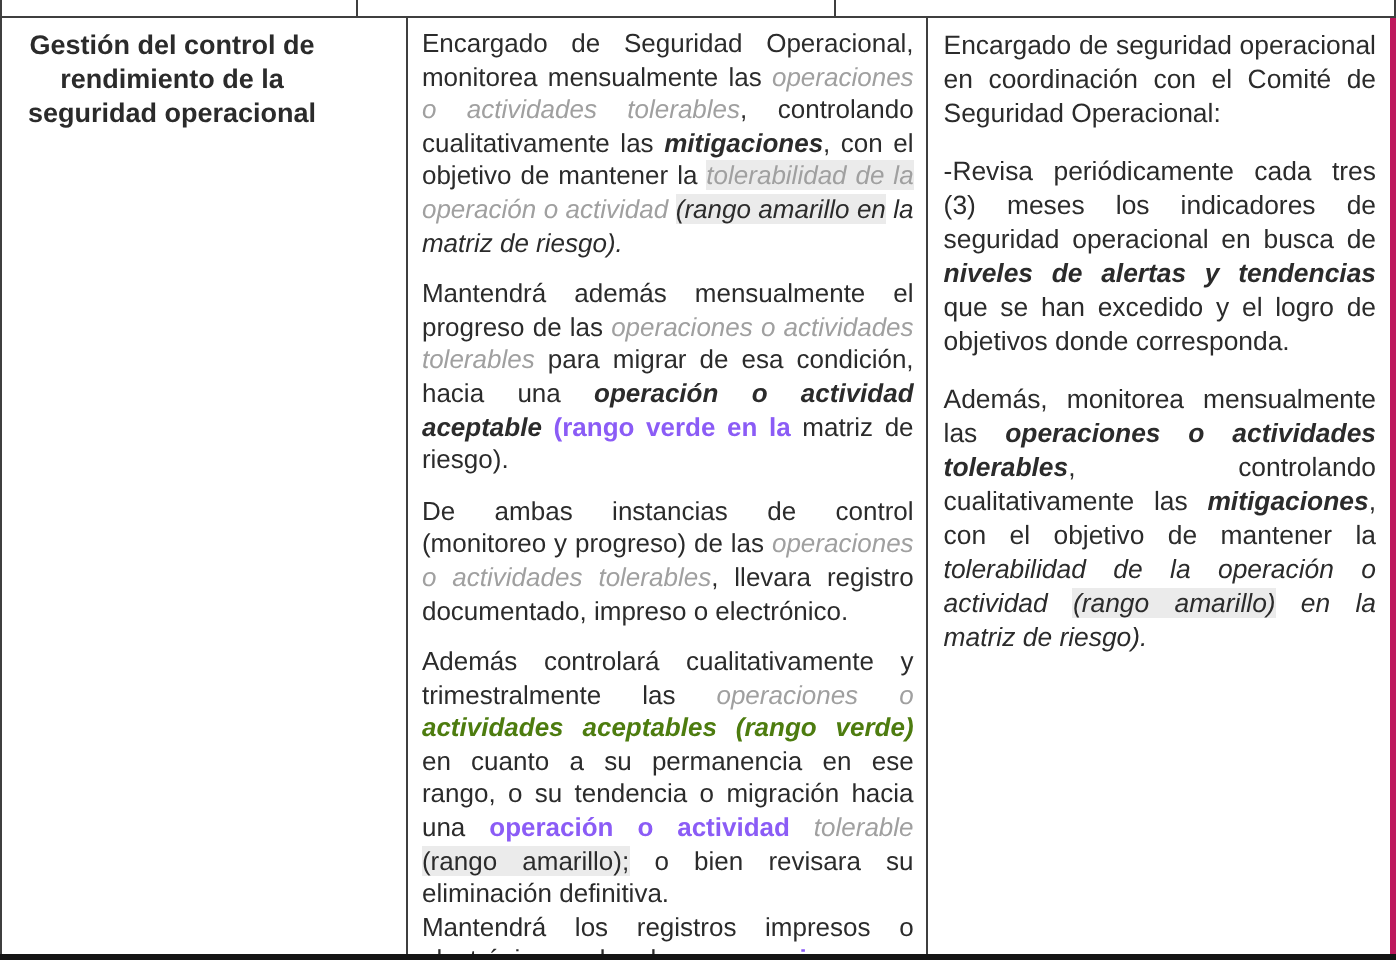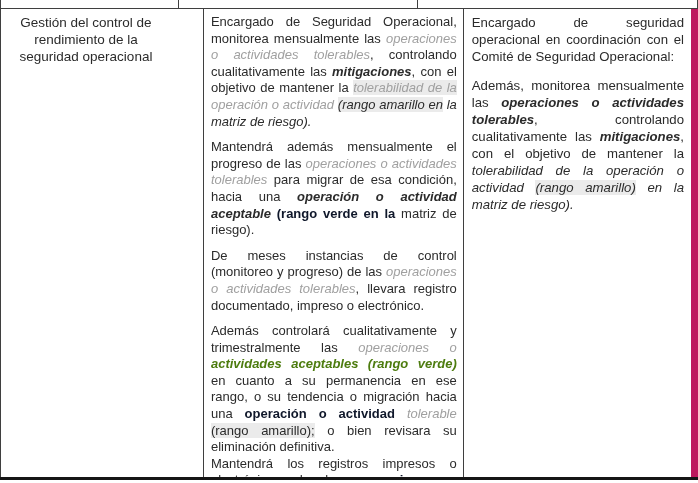--- a/index.html
+++ b/index.html
@@ -18,35 +18,35 @@
     border-left:1px solid #3f3f3f; border-right:1px solid #3f3f3f;
   }
   .vline { position:absolute; top:0; bottom:0; width:1px; background:#3f3f3f; }
   .vline-a { left:177px; }
   .vline-b { left:416px; }
 
   .main-row { display:flex; height:468px; }
   .cell { box-sizing:border-box; border-left:1px solid #3f3f3f; overflow:hidden; }
   .cell-1 {
     width:173px; padding:5px 6px;
-    font-weight:normal; font-size:13.5px; line-height:17px; text-align:center;
+    font-weight:bold; font-size:13.5px; line-height:17px; text-align:center;
   }
   .cell-2 { width:263px; padding:5px 6px 0 7px;margin-left:32px; }
-  .cell-3 { width:238px; padding:5px 7px 0 8px; border-right:7px solid #be185d; }
+  .cell-3 { width:238px; padding:5px 7px 0 8px; border-right:3px solid #be185d; }
 
   .para { margin:0 0 9px 0; font-size:13px; line-height:16.6px; text-align:justify; }
   .cell-3 .para { font-size:13.2px; line-height:17px; margin-bottom:12px; }
   .para.nogap { margin-bottom:0; }
 
   
   .s-r  { }
   .s-i  { font-style:italic; }
   .s-bi { font-weight:bold; font-style:italic; }
   .s-gi { color:#a0a0a0; font-style:italic; }
-  .s-gb { color:#0f172a; font-weight:bold; }
+  .s-gb { color:#8b5cf6; font-weight:bold; }
   .s-gbi{ color:#4d7c0f; font-weight:bold; font-style:italic; }
   .hl   { background:#ebebeb; }
 
   .bottom-rule { height:3px; background:#151515; }
 </style>
 </head>
 <body>
 
 <div class="page">
 
@@ -55,25 +55,26 @@
     <div class="vline vline-b"></div>
   </div>
 
   <div class="main-row">
     <div class="cell cell-1">
       <div>Gestión del control de rendimiento de la seguridad operacional</div>
     </div>
     <div class="cell cell-2">
         <p class="para"><span class="s-r">Encargado de Seguridad Operacional, monitorea mensualmente las </span><span class="s-gi">operaciones o actividades tolerables</span><span class="s-r">, controlando cualitativamente las </span><span class="s-bi">mitigaciones</span><span class="s-r">, con el objetivo de mantener la </span><span class="s-gi hl">tolerabilidad de la</span><span class="s-gi"> operación o actividad </span><span class="s-i hl">(rango amarillo en</span><span class="s-i"> la matriz de riesgo).</span></p>
         <p class="para"><span class="s-r">Mantendrá además mensualmente el progreso de las </span><span class="s-gi">operaciones o actividades tolerables</span><span class="s-r"> para migrar de esa condición, hacia una </span><span class="s-bi">operación o actividad aceptable</span><span class="s-r"> </span><span class="s-gb">(rango verde en la</span><span class="s-r"> matriz de riesgo).</span></p>
-        <p class="para"><span class="s-r">De meses instancias de control (monitoreo y progreso) de las </span><span class="s-gi">operaciones o actividades tolerables</span><span class="s-r">, llevara registro documentado, impreso o electrónico.</span></p>
+        <p class="para"><span class="s-r">De ambas instancias de control (monitoreo y progreso) de las </span><span class="s-gi">operaciones o actividades tolerables</span><span class="s-r">, llevara registro documentado, impreso o electrónico.</span></p>
         <p class="para nogap"><span class="s-r">Además controlará cualitativamente y trimestralmente las </span><span class="s-gi">operaciones o </span><span class="s-gbi">actividades aceptables (rango verde)</span><span class="s-r"> en cuanto a su permanencia en ese rango, o su tendencia o migración hacia una </span><span class="s-gb">operación o actividad</span><span class="s-r"> </span><span class="s-gi">tolerable</span><span class="s-r"> </span><span class="s-r hl">(rango amarillo);</span><span class="s-r"> o bien revisara su eliminación definitiva.</span></p>
         <p class="para"><span class="s-r">Mantendrá los registros impresos o electrónicos de las </span><span class="s-gb">operaciones o actividades aceptables (rango verde)</span></p>
       </div>
     <div class="cell cell-3">
         <p class="para"><span class="s-r">Encargado de seguridad operacional en coordinación con el Comité de Seguridad Operacional:</span></p>
+        <p class="para"><span class="s-r">-Revisa periódicamente cada tres (3) meses los indicadores de seguridad operacional en busca de </span><span class="s-bi">niveles de alertas y tendencias</span><span class="s-r"> que se han excedido y el logro de objetivos donde corresponda.</span></p>
         <p class="para"><span class="s-r">Además, monitorea mensualmente las </span><span class="s-bi">operaciones o actividades tolerables</span><span class="s-r">, controlando cualitativamente las </span><span class="s-bi">mitigaciones</span><span class="s-r">, con el objetivo de mantener la </span><span class="s-i">tolerabilidad de la operación o actividad </span><span class="s-i hl">(rango amarillo)</span><span class="s-i"> en la matriz de riesgo).</span></p>
       </div>
   </div>
 
   <div class="bottom-rule"></div>
 
 </div>
 
 </body></html>

